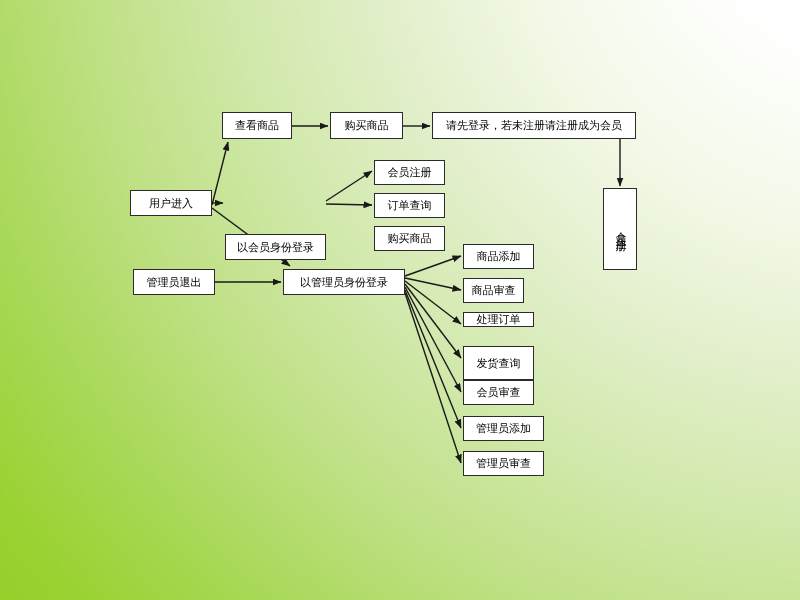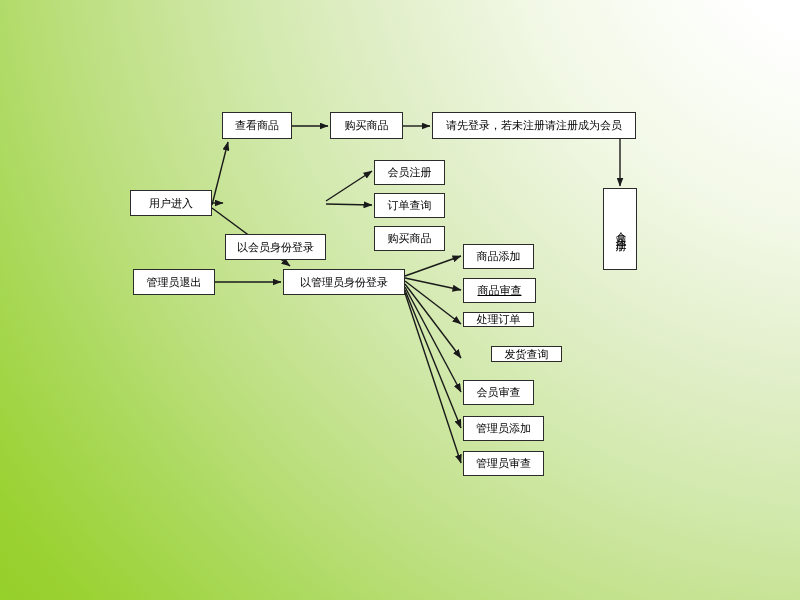--- a/index.html
+++ b/index.html
@@ -100,21 +100,21 @@
       <div class="node" style="left: 432px; top: 112px; width: 204px; height: 27px;">请先登录，若未注册请注册成为会员</div>
       <div class="node vertical" style="left: 603px; top: 188px; width: 34px; height: 82px;">会员注册</div>
       <div class="node" style="left: 130px; top: 190px; width: 82px; height: 26px;">用户进入</div>
       <div class="node" style="left: 225px; top: 190px; width: 101px; height: 26px; margin-top: 44px;">以会员身份登录</div>
       <div class="node" style="left: 374px; top: 160px; width: 71px; height: 25px;">会员注册</div>
       <div class="node" style="left: 374px; top: 193px; width: 71px; height: 25px;">订单查询</div>
       <div class="node" style="left: 374px; top: 226px; width: 71px; height: 25px;">购买商品</div>
       <div class="node" style="left: 133px; top: 269px; width: 82px; height: 26px;">管理员退出</div>
       <div class="node" style="left: 283px; top: 269px; width: 122px; height: 26px;">以管理员身份登录</div>
       <div class="node" style="left: 463px; top: 244px; width: 71px; height: 25px;">商品添加</div>
-      <div class="node" style="left: 463px; top: 278px; width: 73px; height: 25px; text-decoration: underline;">商品审查</div>
+      <div class="node" style="left: 463px; top: 278px; width: 61px; height: 25px;">商品审查</div>
       <div class="node" style="left: 463px; top: 312px; width: 71px; height: 15px;">处理订单</div>
-      <div class="node" style="left: 463px; top: 346px; width: 71px; height: 16px; margin-left: 28px;">发货查询</div>
+      <div class="node" style="left: 463px; top: 346px; width: 71px; height: 34px;">发货查询</div>
       <div class="node" style="left: 463px; top: 380px; width: 71px; height: 25px;">会员审查</div>
       <div class="node" style="left: 463px; top: 416px; width: 81px; height: 25px;">管理员添加</div>
       <div class="node" style="left: 463px; top: 451px; width: 81px; height: 25px;">管理员审查</div>
     </div>
 
 </div>
 
 </body></html>

